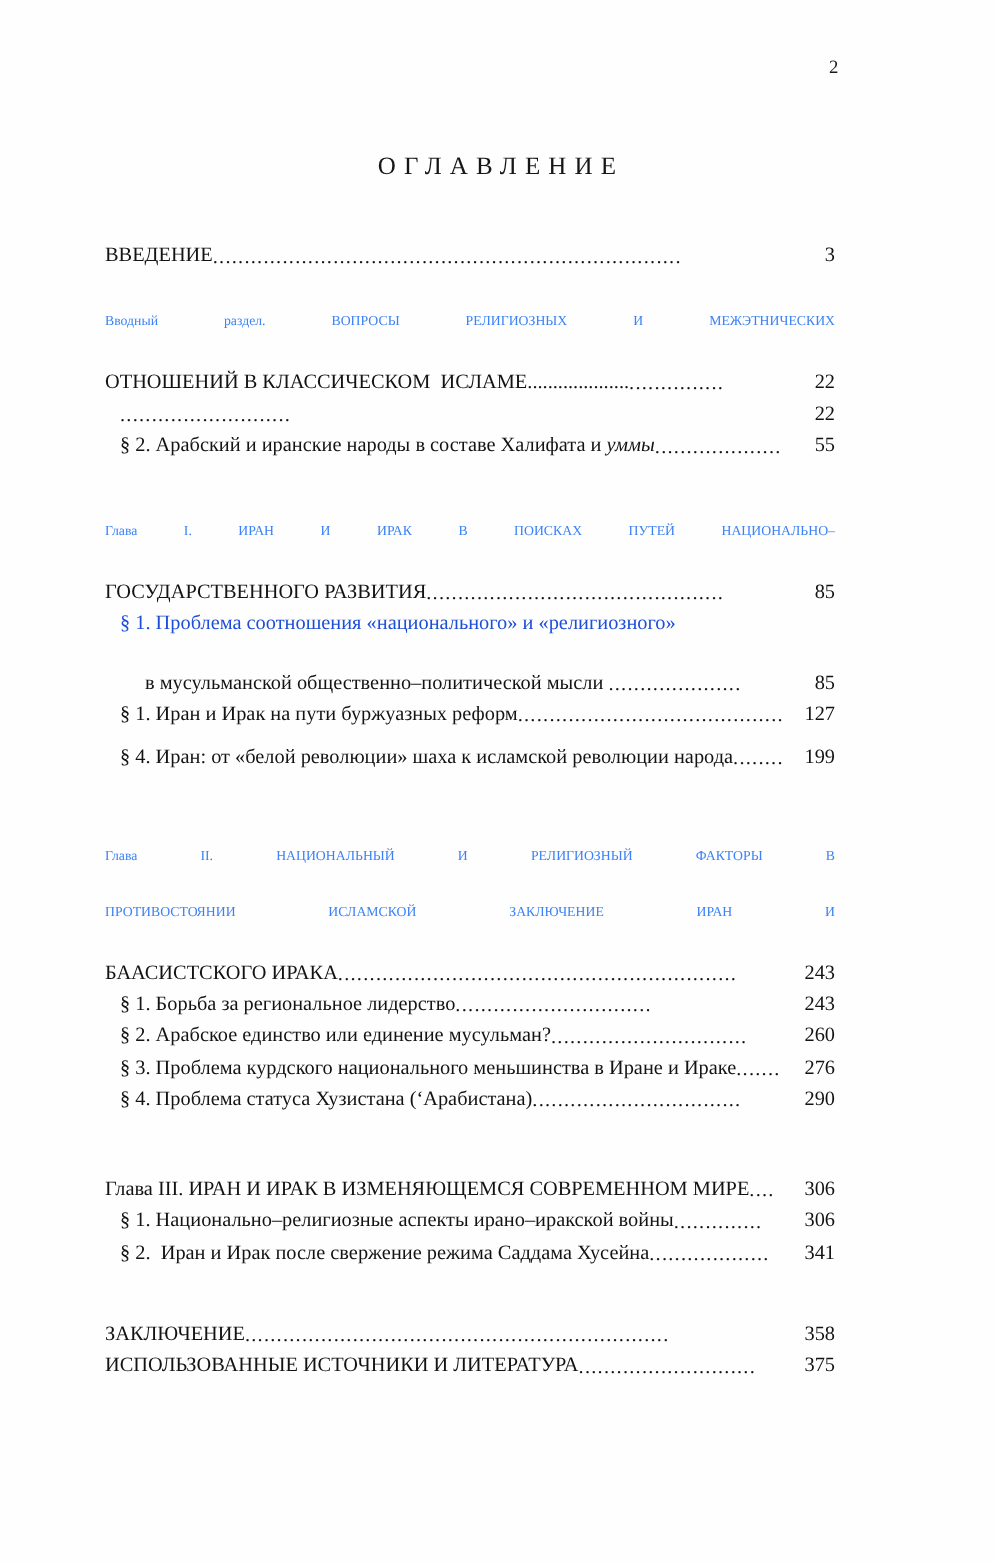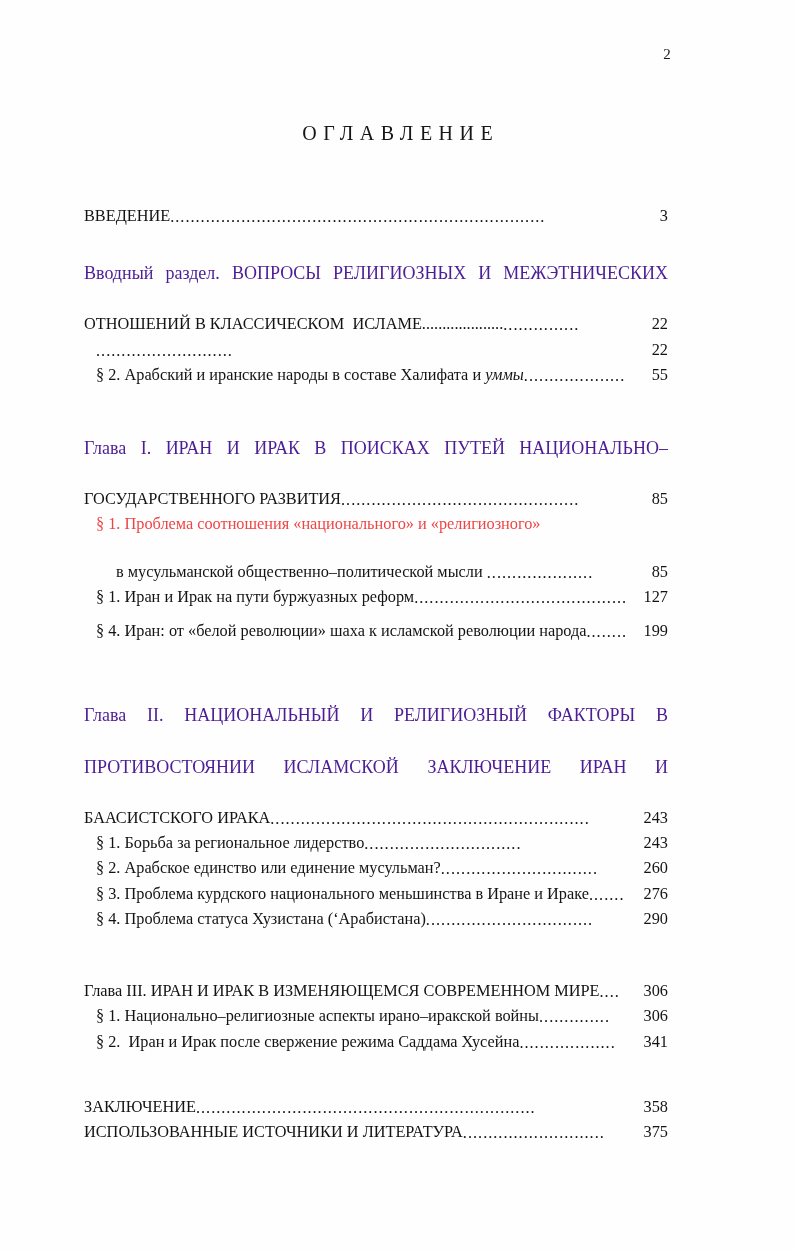--- a/index.html
+++ b/index.html
@@ -36,21 +36,21 @@
     width: 795px;
     text-align: center;
     font-size: 20px;
     letter-spacing: 6.5px;
     color: #161616;
     text-indent: 6.5px;
   }
   .toc {
     position: absolute;
     left: 84px;
-    top: 208px;
+    top: 196px;
     width: 584px;
   }
   
   .entry {
     font-size: 16.3px;
     line-height: 1.0;
     color: #131313;
     margin: 0;
   }
   .row {
@@ -69,31 +69,31 @@
   }
   .row .pg {
     flex: 0 0 auto;
     white-space: pre;
     text-align: right;
   }
   
   .jline {
     display: flex;
     width: 100%;
-    font-size: 18px;
-    color: #4c1d95;
+    font-size: 11px;
+    color: #3b82f6;
   }
   .jline .w {
     white-space: pre;
   }
   .jline.spread { justify-content: space-between; }
 
   .cap { 
     font-size: 16.3px;
-    color: #ef4444;
+    color: #1d4ed8;
     white-space: pre;
   }
   .ital { font-style: italic; }
   .indent1 { margin-left: 12px; width: 572px; }
   .indent2 { margin-left: 32px; width: 552px; }
 
   .gap-xs { height: 9px; }
   .gap-sm { height: 16px; }
   .gap-md { height: 26px; }
   .gap-xl { height: 40px; }

